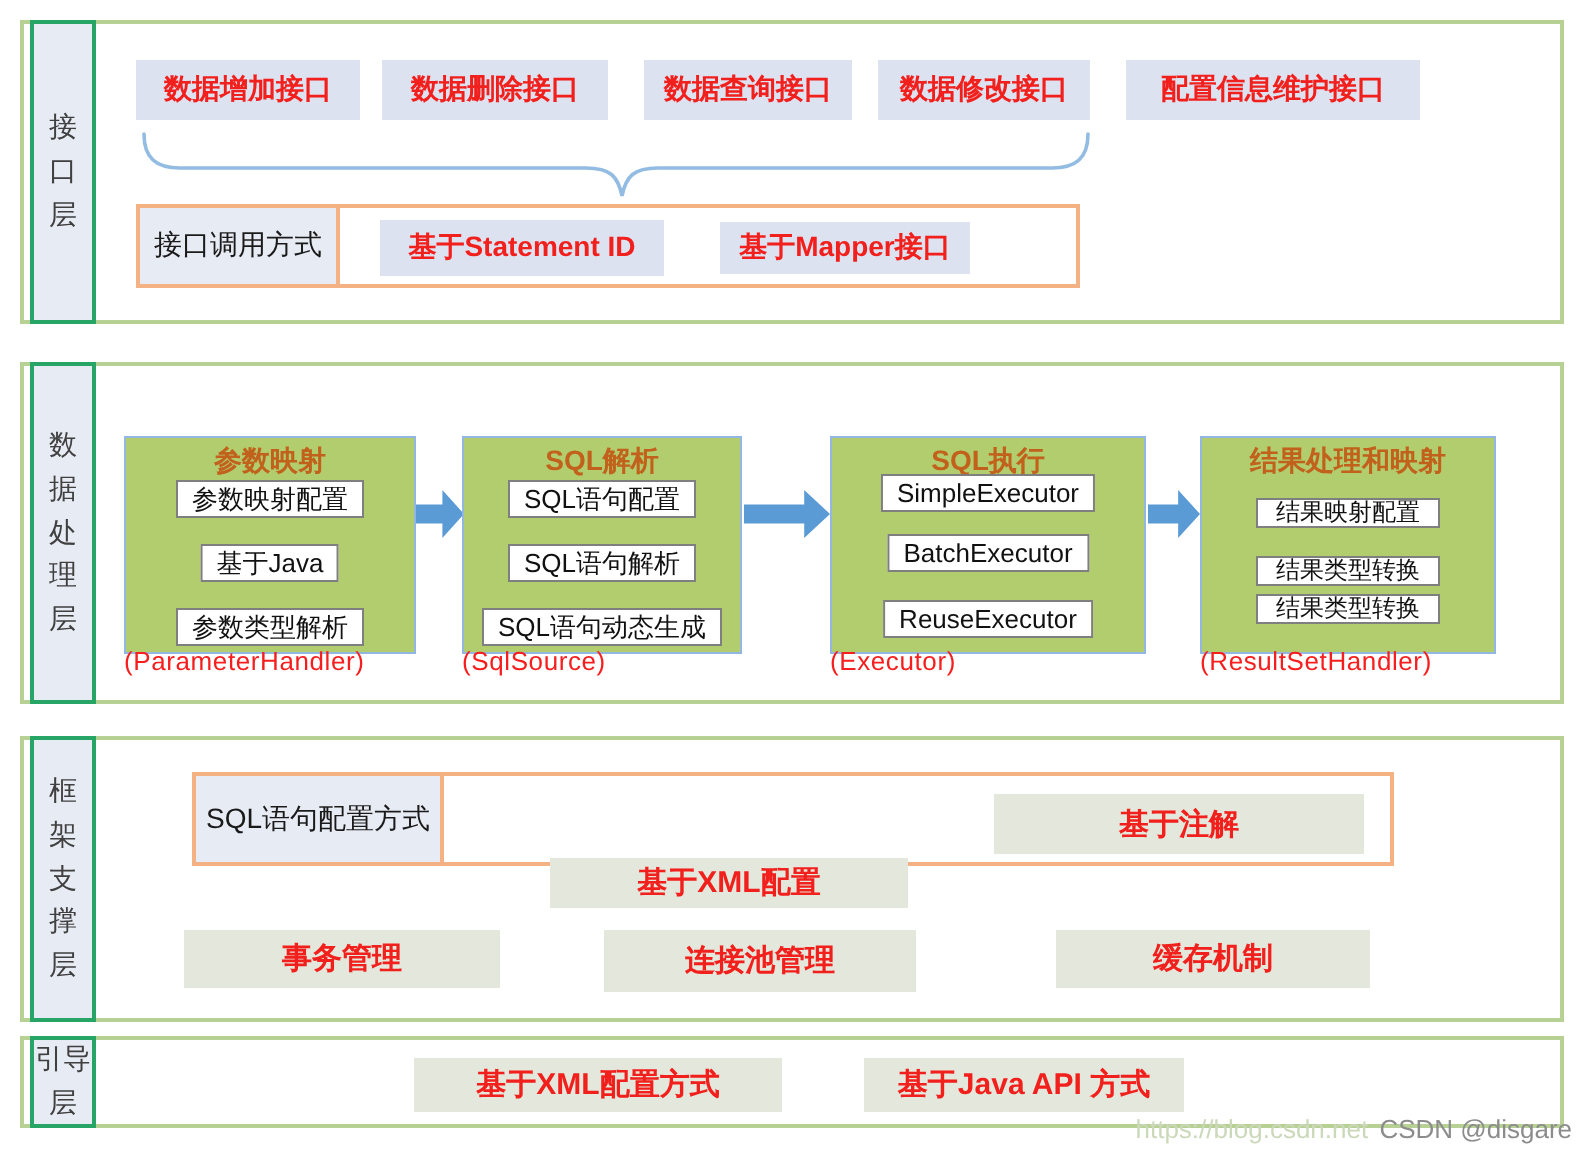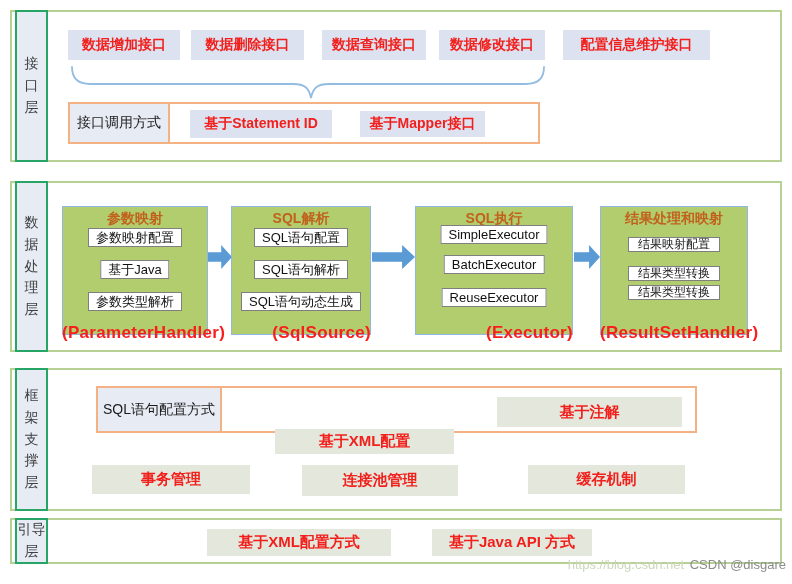--- a/index.html
+++ b/index.html
@@ -23,32 +23,32 @@
   .orange-box { position:absolute; border:2px solid #f4b183; background:#fff; }
   .orange-cell { position:absolute; left:-2px; top:-2px; bottom:-2px; background:#e7ebf4;
                  border:2px solid #f4b183; color:#1a1a1a; font-size:14px;
                  display:flex; align-items:center; justify-content:center; }
 
   
   .grn-btn { position:absolute; background:#e4e8dc; color:#f2201d; font-weight:bold;
              font-size:15px; display:flex; align-items:center; justify-content:center; }
 
   
-  .gb { position:absolute; width:146px; height:129px; background:#b2cd6e; border:1px solid #92b7e2; }
+  .gb { position:absolute; width:146px; height:109px; background:#b2cd6e; border:1px solid #92b7e2;margin-top:12px; }
   .gb .gb-title { position:absolute; top:3px; left:0; right:0; text-align:center;
                   color:#c1611c; font-weight:bold; font-size:14px; }
   .gb .item { position:absolute; left:50%; transform:translateX(-50%);
               background:#fff; border:1px solid #7f7f7f; color:#111; font-size:13px;
               line-height:17px; padding:0 7px; white-space:nowrap; }
   .gb-d .item { font-size:12px; line-height:13px; padding:0 9px; }
   .gb-a .i1,.gb-b .i1 { top:21px; } .gb-a .i2,.gb-b .i2 { top:53px; } .gb-a .i3,.gb-b .i3 { top:85px; }
   .gb-c .i1 { top:18px; } .gb-c .i2 { top:48px; } .gb-c .i3 { top:81px; }
   .gb-d .i1 { top:30px; } .gb-d .i2 { top:59px; } .gb-d .i3 { top:78px; }
-  .handler { position:absolute; text-align:right; color:#f91e1e; font-weight:bold;
-             font-size:17px; letter-spacing:.3px; }
+  .handler { position:absolute; text-align:left; color:#f91e1e; font-weight:normal;
+             font-size:13px; letter-spacing:.3px; }
 
   .arrow { position:absolute; top:62px; height:24px; background:#5b9bd5; }
   .arrow1 { clip-path:polygon(0 30%,55% 30%,55% 0,100% 50%,55% 100%,55% 70%,0 70%); }
   .arrow2 { clip-path:polygon(0 30%,70% 30%,70% 0,100% 50%,70% 100%,70% 70%,0 70%); }
   .arrow3 { clip-path:polygon(0 30%,58% 30%,58% 0,100% 50%,58% 100%,58% 70%,0 70%); }
 
   .brace { position:absolute; left:58px; top:53px; }
 
   .watermark { position:absolute; right:6px; top:557px; font-size:13px; white-space:nowrap; }
   .watermark .wm-url { color:#cbd8ba; }

